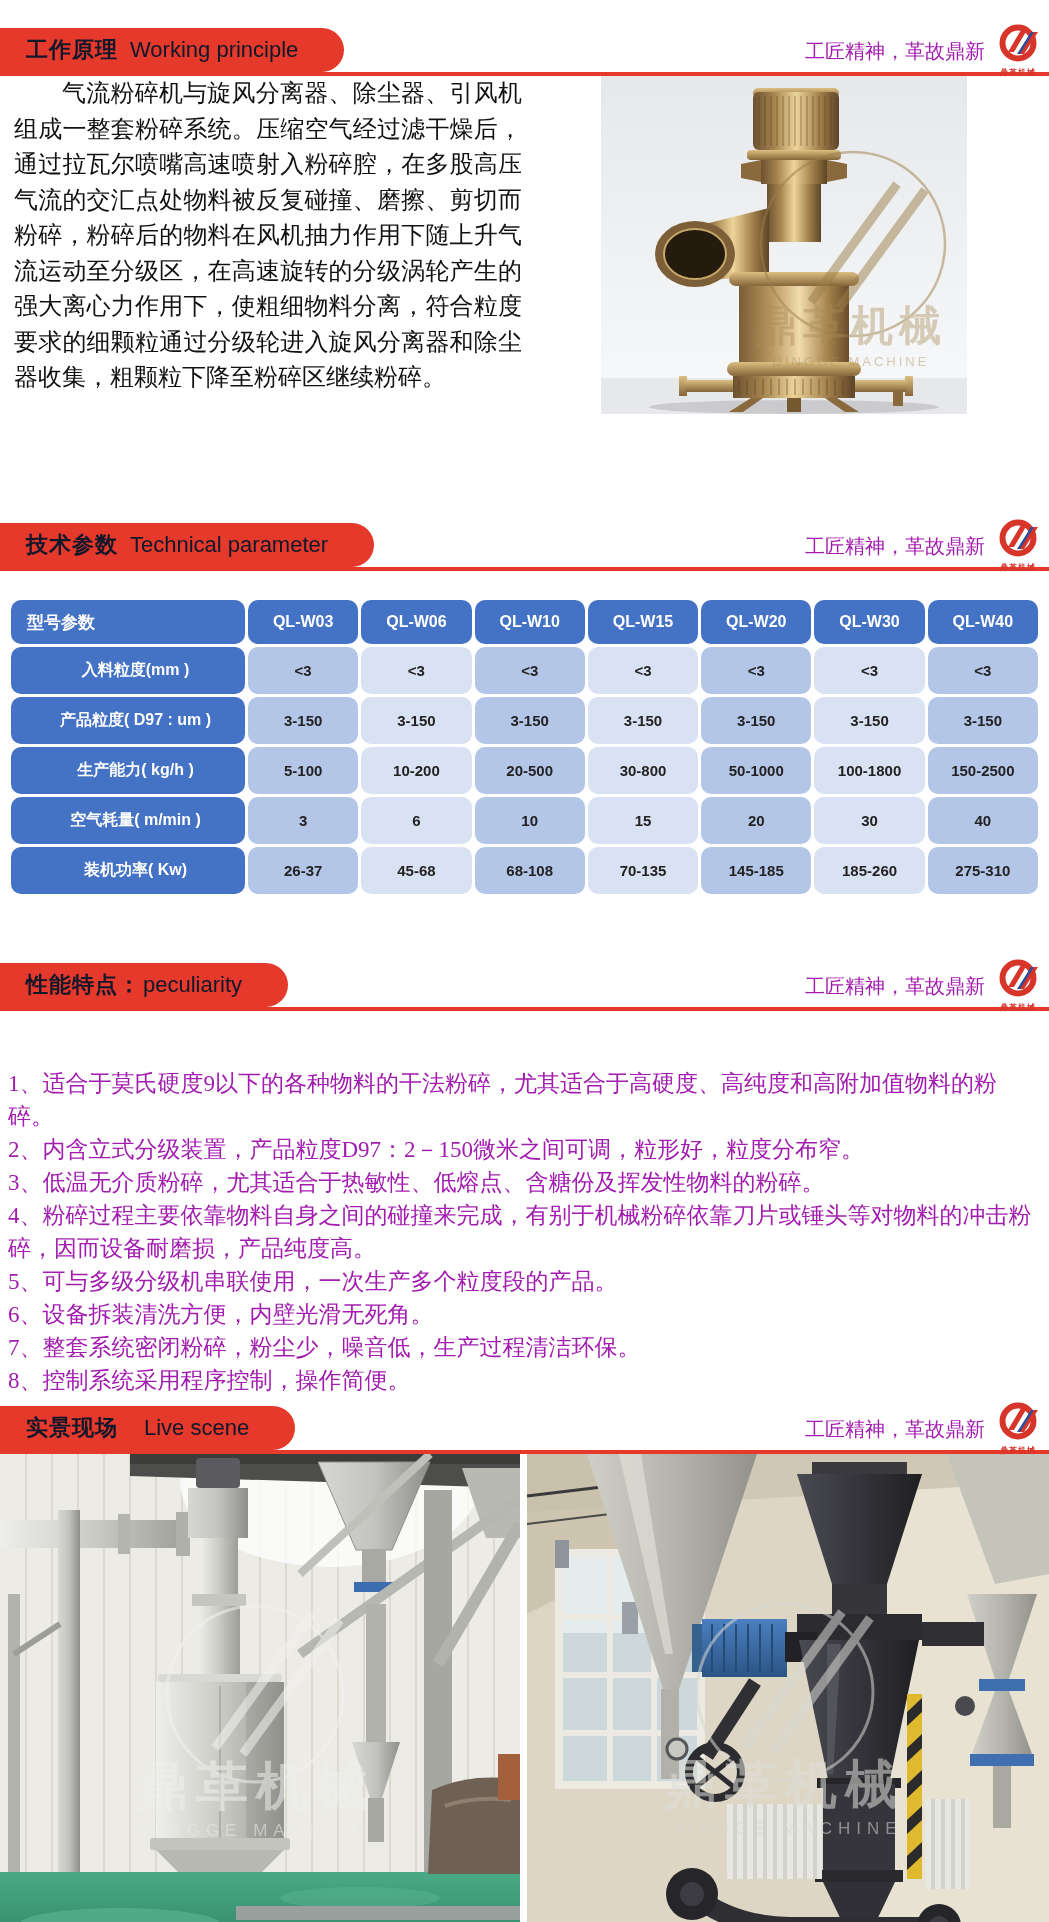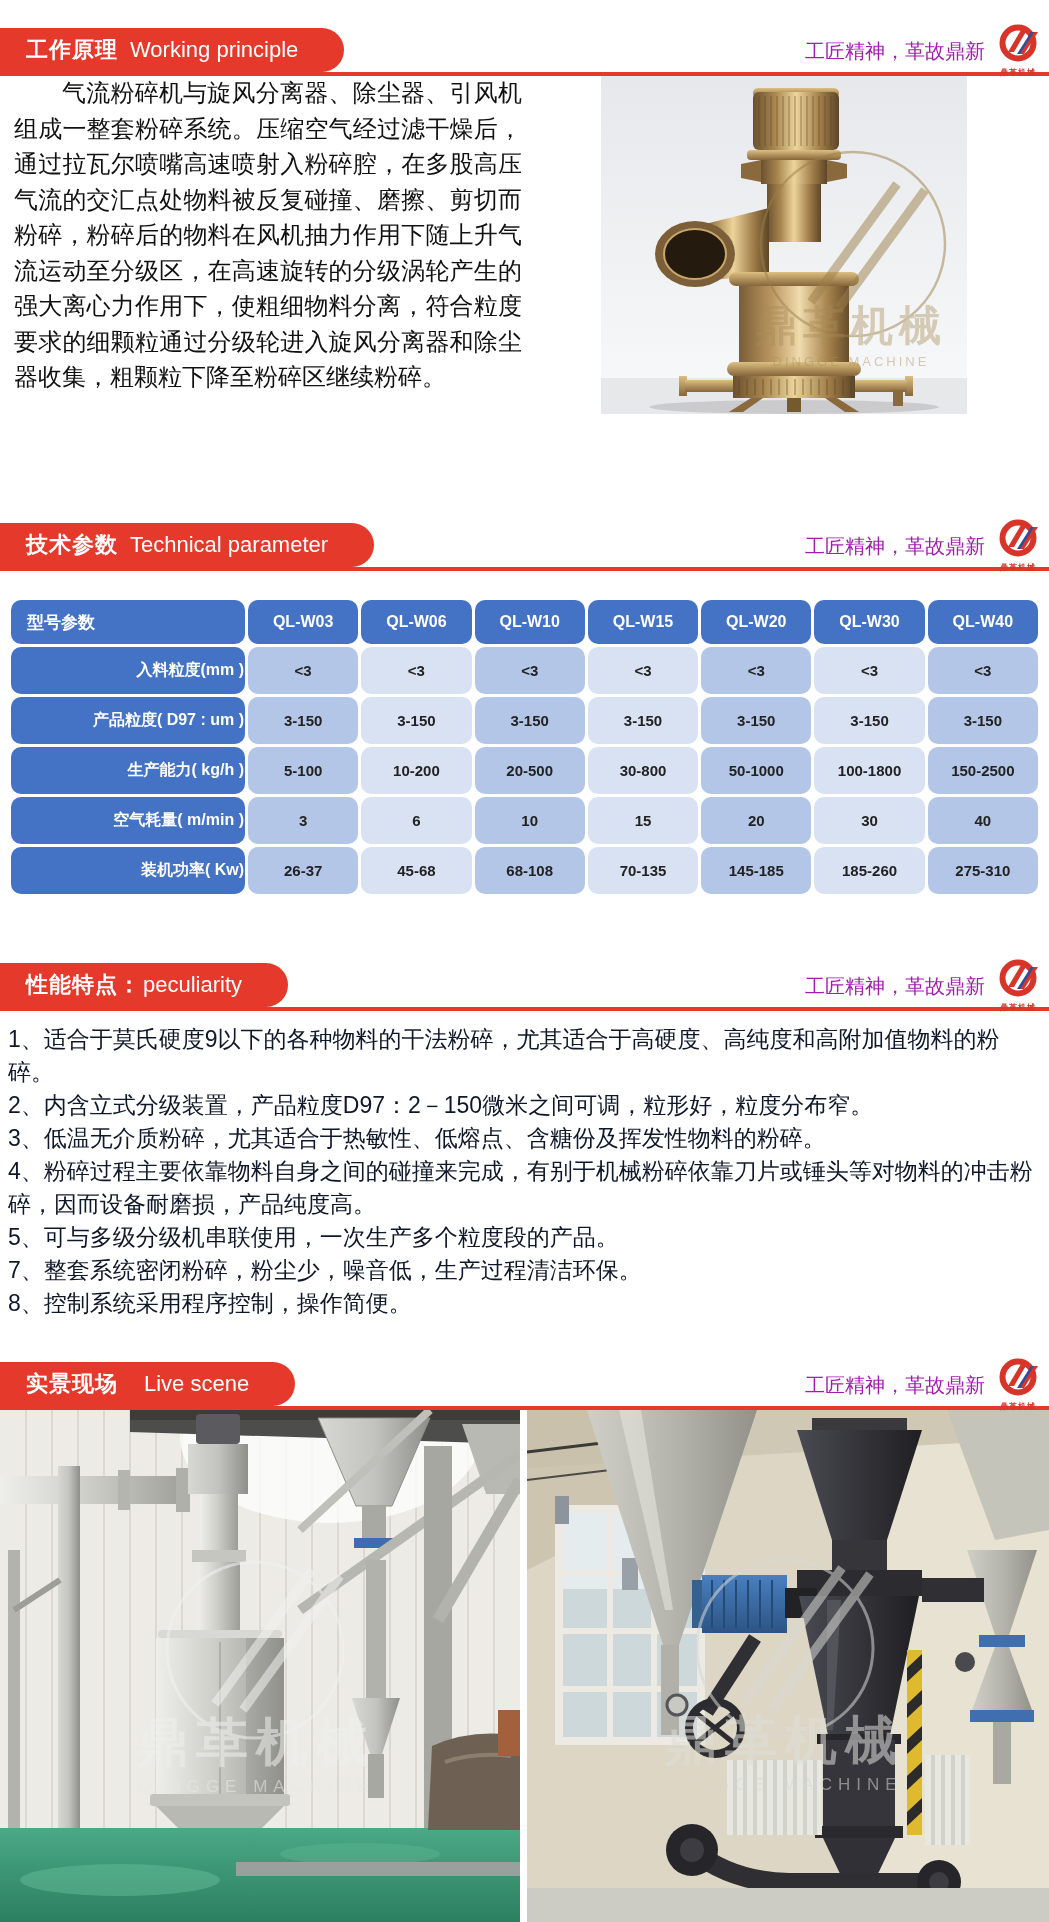--- a/index.html
+++ b/index.html
@@ -3,46 +3,46 @@
 <meta charset="utf-8">
 <style>
   html,body{margin:0;padding:0;background:#fff;}
   .page{width:1049px;height:1922px;overflow:hidden;background:#fff;position:relative;
         font-family:"Liberation Sans",sans-serif;}
   
   .head{position:relative;height:48px;}
   .head.h1{margin-top:28px;}
   .head .rule{position:absolute;left:0;bottom:0;width:100%;height:4px;background:#E5392B;}
   .head .banner{position:absolute;left:0;top:0;height:44px;line-height:44px;background:#E5392B;
-    color:#ffffff;padding:0 46px 0 26px;border-radius:0 22px 22px 0;font-size:22px;font-weight:600;
+    color:#0f172a;padding:0 46px 0 26px;border-radius:0 22px 22px 0;font-size:22px;font-weight:600;
     letter-spacing:1px;white-space:nowrap;z-index:2;}
   .head .banner .en{margin-left:12px;font-weight:500;letter-spacing:0;}
   .head.h3 .banner .en{margin-left:2px;}
   .head.h4 .banner .en{margin-left:26px;}
   .head .tagline{position:absolute;right:8px;top:0;height:46px;display:flex;align-items:center;gap:10px;}
   .tag-text{font-size:20px;color:#a21caf;}
   .logo-slot svg{display:block;}
   
   .wp-row{height:447px;display:flex;box-sizing:border-box;}
   .wp-text{width:508px;margin:0 0 0 14px;font-family:"DejaVu Serif","Liberation Serif",serif;
     font-size:24px;line-height:35.5px;color:#111;text-align:justify;text-indent:2em;}
   .render{margin:0 82px 0 auto;width:366px;height:338px;}
   
   .table-wrap{height:392px;padding-top:26px;box-sizing:border-box;}
   table{border-collapse:separate;border-spacing:3px;width:1033px;margin-left:8px;table-layout:fixed;}
   th,td{overflow:hidden;border-radius:10px;}
   thead th{height:42px;background:#4472C4;color:#fff;font-size:16px;font-weight:700;text-align:center;}
   th.corner{text-align:left;padding-left:16px;font-size:17px;}
-  td.label{height:45px;background:#4472C4;color:#fff;text-align:right;padding-left:16px;
+  td.label{height:45px;background:#4472C4;color:#fff;text-align:center;padding-left:16px;
     font-size:16px;font-weight:700;}
   td.val{height:45px;text-align:center;font-size:15px;font-weight:600;color:#222;}
   td.dark{background:#B4C6E7;} td.lite{background:#D9E2F2;}
   
   .features{height:351px;padding:12px 8px 0 8px;box-sizing:border-box;
-    font-family:Liberation Sans, sans-serif;font-size:23px;line-height:33px;color:#0f172a;}
+    font-family:Liberation Serif, serif;font-size:23px;line-height:33px;color:#a21caf;margin-top:44px;}
   .features p{margin:0;}
   
   .photos{height:512px;display:flex;gap:7px;background:#fff;}
   .photo{height:512px;flex:none;overflow:hidden;}
   .photo svg{display:block;}
 </style>
 </head>
 <body>
 
 <div class="page">
@@ -244,20 +244,21 @@
         </span>
     </div>
   </header>
 
   <section class="features" id="feature-list">
       <p>1、适合于莫氏硬度9以下的各种物料的干法粉碎，尤其适合于高硬度、高纯度和高附加值物料的粉碎。</p>
       <p>2、内含立式分级装置，产品粒度D97：2－150微米之间可调，粒形好，粒度分布窄。</p>
       <p>3、低温无介质粉碎，尤其适合于热敏性、低熔点、含糖份及挥发性物料的粉碎。</p>
       <p>4、粉碎过程主要依靠物料自身之间的碰撞来完成，有别于机械粉碎依靠刀片或锤头等对物料的冲击粉碎，因而设备耐磨损，产品纯度高。</p>
       <p>5、可与多级分级机串联使用，一次生产多个粒度段的产品。</p>
+      <p>6、设备拆装清洗方便，内壁光滑无死角。</p>
       <p>7、整套系统密闭粉碎，粉尘少，噪音低，生产过程清洁环保。</p>
       <p>8、控制系统采用程序控制，操作简便。</p>
     </section>
 
   <header class="head h4">
     <div class="rule"></div>
     <div class="banner">
       <span class="zh">实景现场</span><span class="en">Live scene</span>
     </div>
     <div class="tagline">

